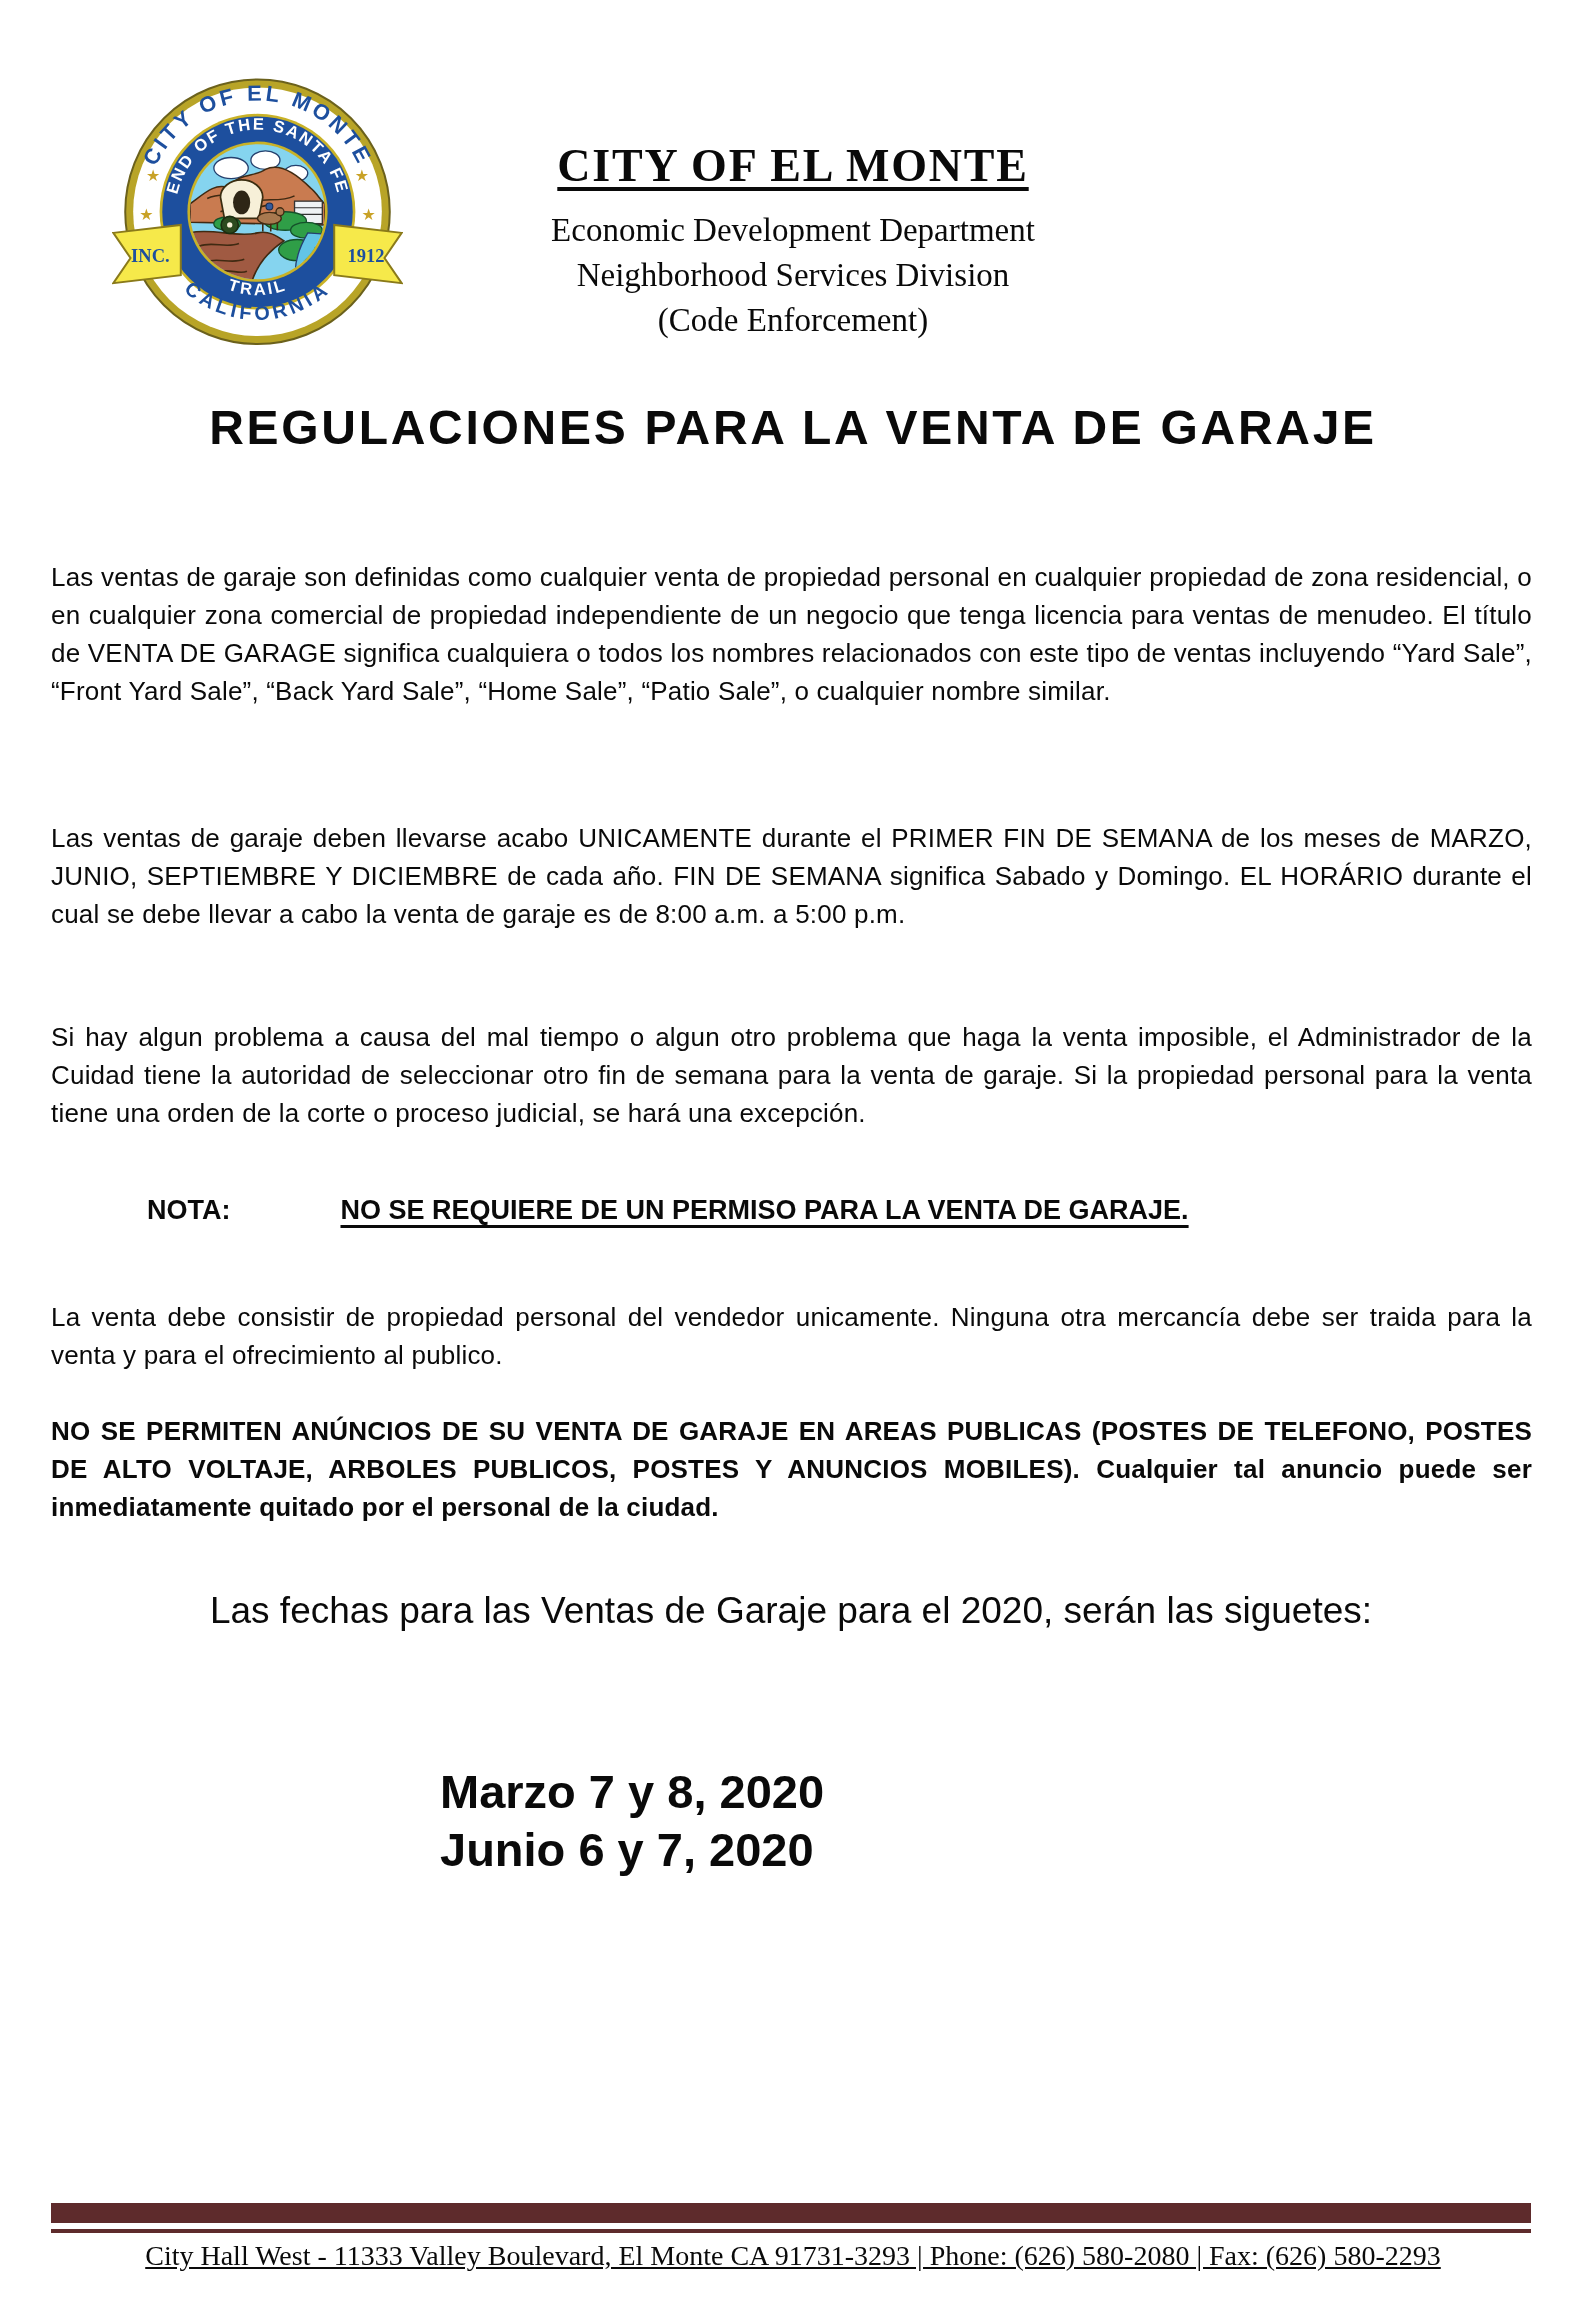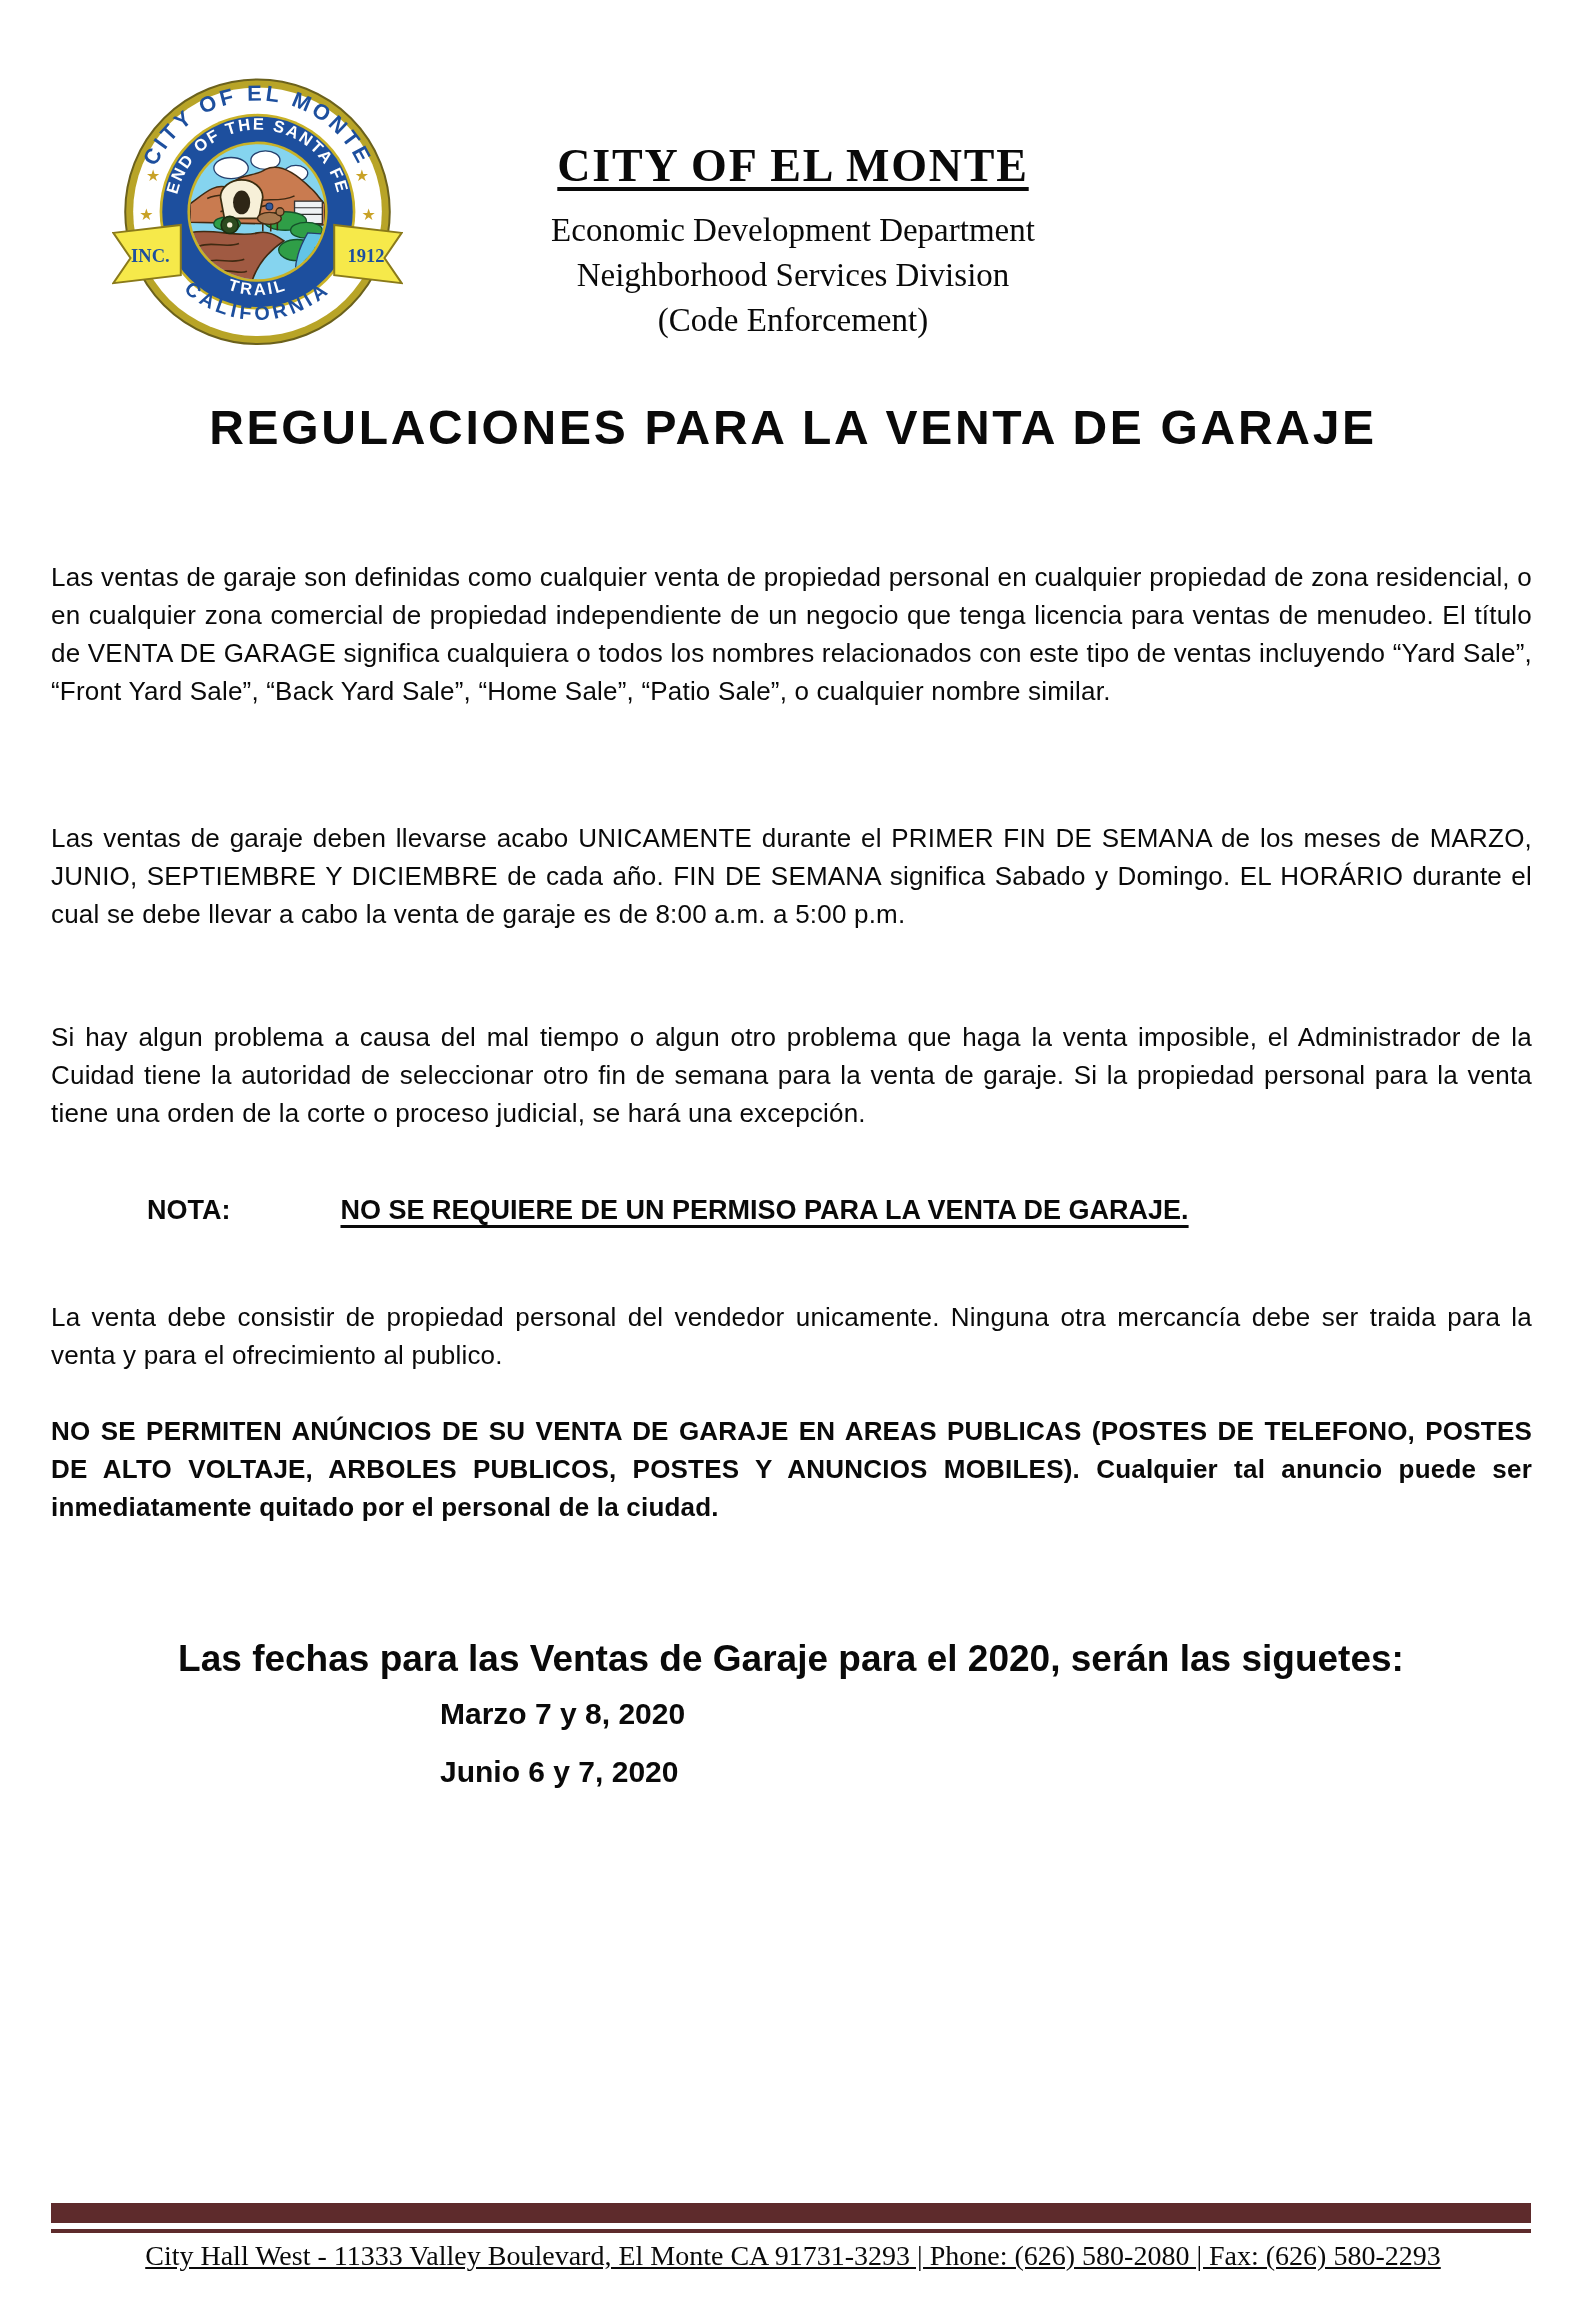--- a/index.html
+++ b/index.html
@@ -72,27 +72,26 @@
     margin-left:110px;
     text-decoration:underline;
     text-decoration-thickness:2.7px;
     text-underline-offset:6.2px;
   }
   .dates-heading{
     position:absolute;
     top:1590px; left:0; right:4px;
     text-align:center;
     font-size:37px;
-    font-weight:bold;
-    margin-top:48px;
+    font-weight:normal;
   }
   .dates-list{
     position:absolute;
-    top:1685px; left:440px;
-    font-size:30px;
+    top:1763px; left:440px;
+    font-size:47px;
     font-weight:bold;
     line-height:58px;
   }
   
   .footer-bar{
     position:absolute;
     left:51px; right:55px;
     top:2203px; height:19.6px;
   }
   .footer-line{

